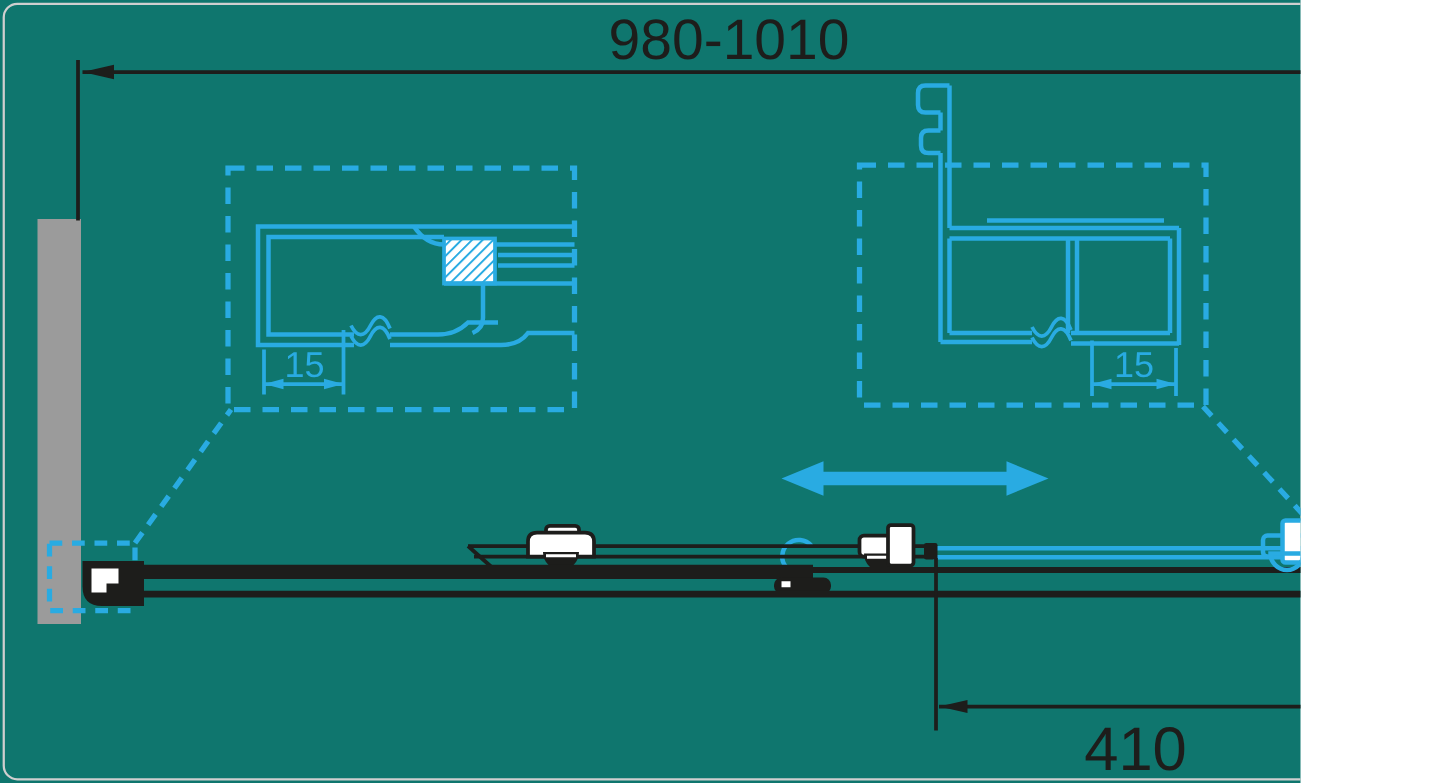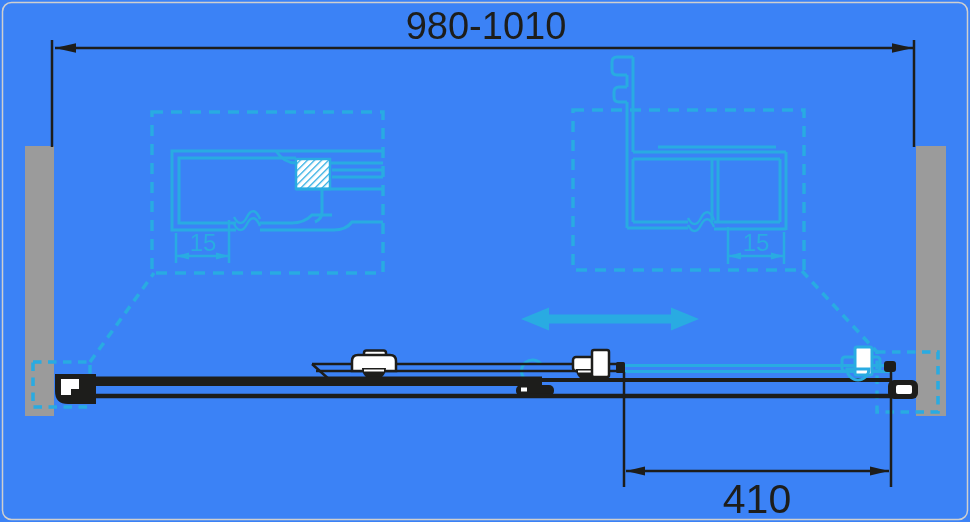--- a/index.html
+++ b/index.html
@@ -2,21 +2,21 @@
 <html style="--accent: #29ABE2; --ink: #1D1D1B; --wall: #9B9B9B; --border: #CFCFCF;"><head>
 <meta charset="utf-8">
 <style>
   :root{
     --accent:#29ABE2;
     --ink:#1D1D1B;
     --wall:#9B9B9B;
     --border:#CFCFCF;
   }
   html,body{margin:0;padding:0;background:#fff;}
-  .canvas{width:970px;height:522px;position:relative;background:#3b82f6;overflow:hidden;}
+  .canvas{width:867px;height:522px;position:relative;background:#0f766e;overflow:hidden;}
   svg{display:block;}
   .k-stroke{stroke:var(--ink);fill:none;}
   .c-stroke{stroke:var(--accent);fill:none;}
   .k-fill{fill:var(--ink);stroke:none;}
   .c-fill{fill:var(--accent);stroke:none;}
   .w-fill{fill:var(--wall);stroke:none;}
   .white-fill{fill:#fff;stroke:none;}
   .sw2{stroke-width:2.5;}
   .sw3{stroke-width:3;}
   .dash-big{stroke-dasharray:11 8;stroke-width:3.5;}

